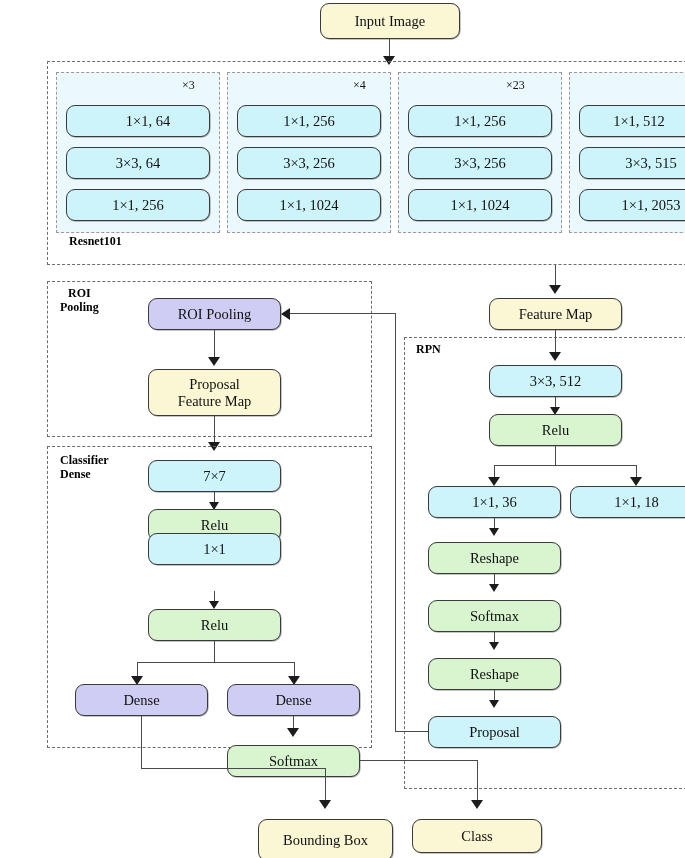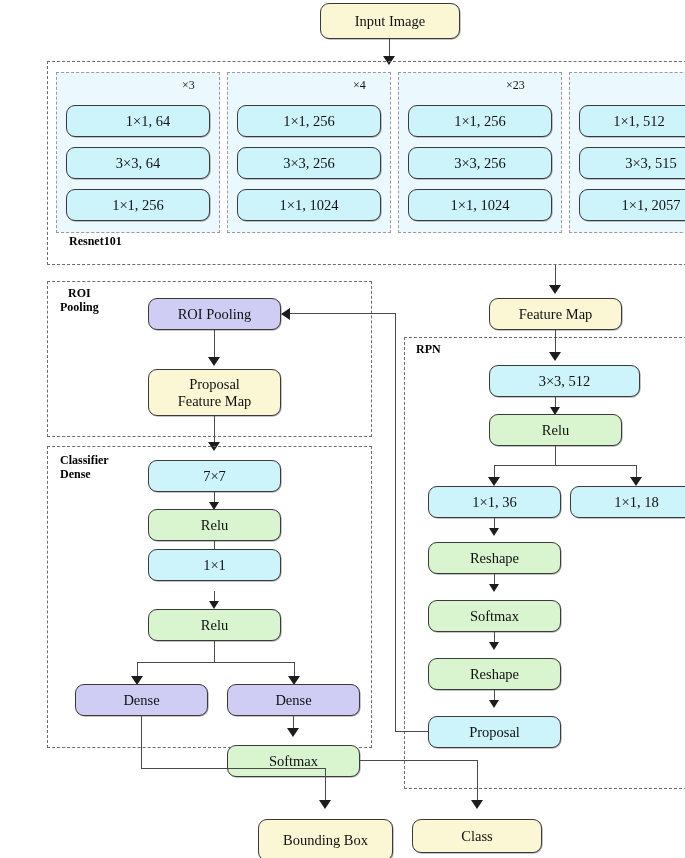--- a/index.html
+++ b/index.html
@@ -127,21 +127,21 @@
 
   <div class="group filled" style="left:527px;top:72px;width:164px;height:161px;"></div>
   <div class="repeat" style="left:645px;top:78px;">×3</div>
   <div class="node cyan" style="left:537px;top:105px;width:120px;height:32px;">
     <span>1×1, 512</span>
     </div>
   <div class="node cyan" style="left:537px;top:147px;width:144px;height:32px;">
     <span>3×3, 515</span>
     </div>
   <div class="node cyan" style="left:537px;top:189px;width:144px;height:32px;">
-    <span>1×1, 2057</span>
+    <span>1×1, 2053</span>
     </div>
 
   <div class="ln vl" style="left:513px;top:265px;height:24px;"></div>
   <div class="arrow arr-down" style="left:507px;top:285px;"></div>
 
   <div class="group" style="left:5px;top:281px;width:325px;height:156px;"></div>
   <div class="glabel" style="left:18px;top:287px;text-align:center;">ROI
 Pooling</div>
 
   <div class="node purple" style="left:106px;top:298px;width:133px;height:32px;">
@@ -167,21 +167,21 @@
     </div>
   <div class="ln vl" style="left:172px;top:492px;height:16px;"></div>
   <div class="arrow arr-small" style="left:167px;top:502px;"></div>
 
   <div class="node green" style="left:106px;top:509px;width:133px;height:32px;">
     <span>Relu</span>
     </div>
   <div class="ln vl" style="left:172px;top:541px;height:16px;"></div>
   <div class="arrow arr-small" style="left:167px;top:551px;"></div>
 
-  <div class="node cyan" style="left:106px;top:549px;width:133px;height:32px;">
+  <div class="node cyan" style="left:106px;top:533px;width:133px;height:32px;">
     <span>1×1</span>
     </div>
   <div class="ln vl" style="left:172px;top:591px;height:16px;"></div>
   <div class="arrow arr-small" style="left:167px;top:601px;"></div>
 
   <div class="node green" style="left:106px;top:609px;width:133px;height:32px;">
     <span>Relu</span>
     </div>
 
   <div class="ln vl" style="left:172px;top:641px;height:22px;"></div>
@@ -213,21 +213,21 @@
   <div class="node cream" style="left:447px;top:298px;width:133px;height:32px;">
     <span>Feature Map</span>
     </div>
 
   <div class="group" style="left:362px;top:337px;width:318px;height:452px;"></div>
   <div class="glabel" style="left:374px;top:343px;">RPN</div>
 
   <div class="ln vl" style="left:513px;top:330px;height:28px;"></div>
   <div class="arrow arr-down" style="left:507px;top:352px;"></div>
 
-  <div class="node cyan" style="left:447px;top:365px;width:151px;height:32px;">
+  <div class="node cyan" style="left:447px;top:365px;width:133px;height:32px;">
     <span>3×3, 512</span>
     </div>
   <div class="ln vl" style="left:513px;top:397px;height:16px;"></div>
   <div class="arrow arr-small" style="left:508px;top:407px;"></div>
 
   <div class="node green" style="left:447px;top:414px;width:133px;height:32px;">
     <span>Relu</span>
     </div>
 
   <div class="ln vl" style="left:513px;top:446px;height:20px;"></div>

